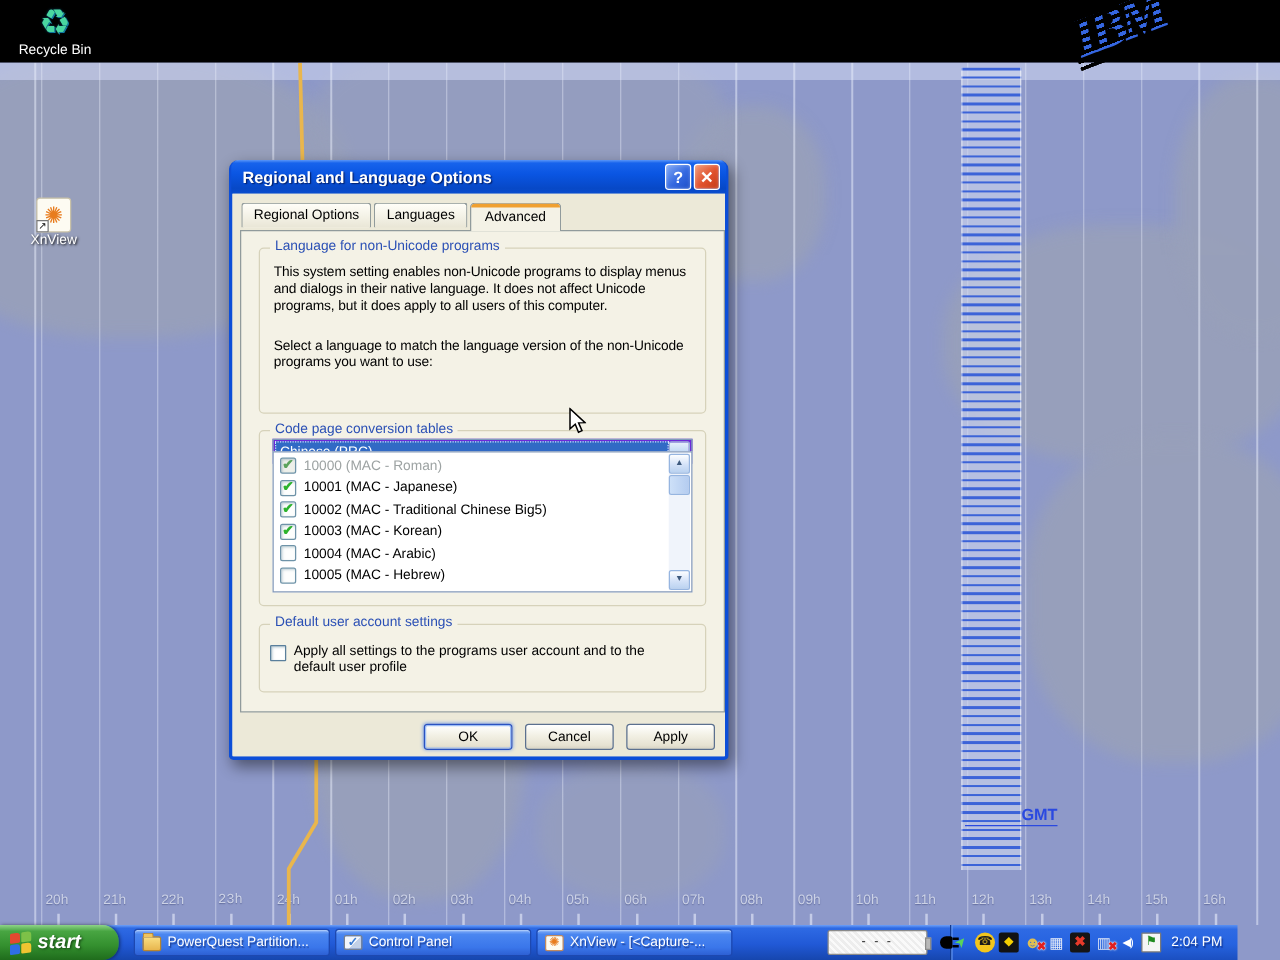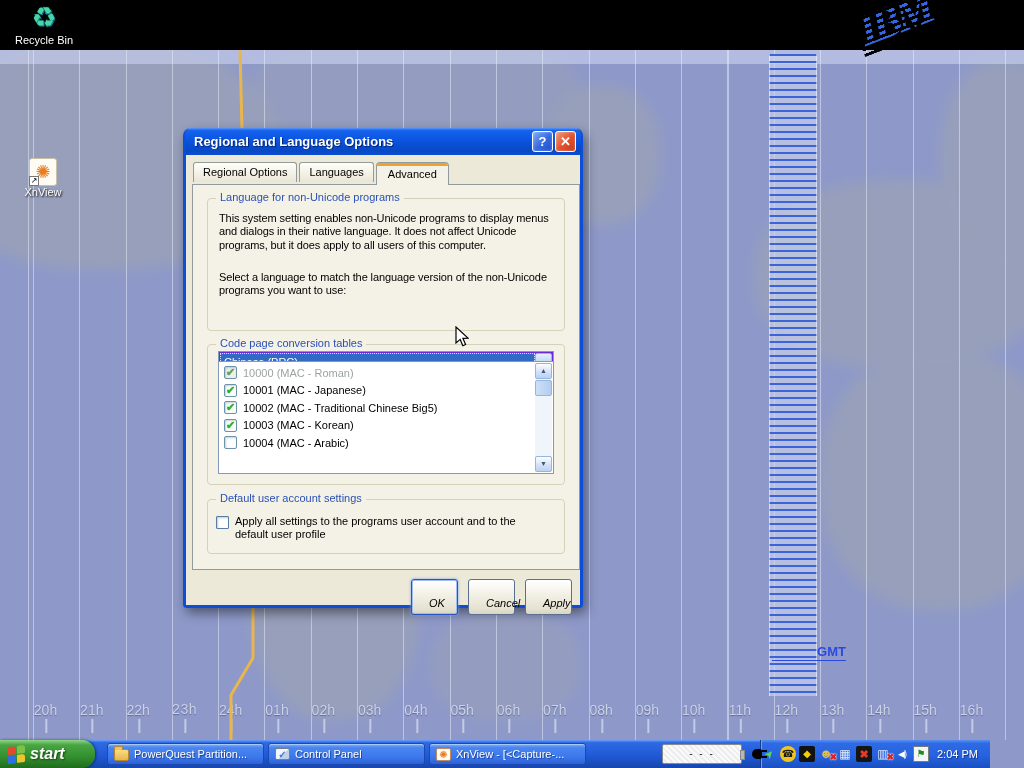--- a/index.html
+++ b/index.html
@@ -27,21 +27,21 @@
   .b7{left:940px;top:10px;width:130px;height:210px;}
   .b8{left:430px;top:560px;width:150px;height:110px;opacity:.6;}
   .arctic{position:absolute;left:0;top:0;width:1024px;height:14px;background:rgba(200,208,236,.65);}
   .gridlines{position:absolute;inset:0;background:repeating-linear-gradient(90deg,rgba(235,240,252,.5) 0 1px,transparent 1px 46.3px);background-position:33px 0;}
   .ladder{position:absolute;left:769px;top:4px;width:48px;height:642px;background:rgba(186,196,232,.55);
           border-left:1px solid rgba(255,255,255,.5);border-right:1px solid rgba(255,255,255,.5);
           background-image:repeating-linear-gradient(180deg,#3c63d8 0 2px,rgba(255,255,255,.18) 2px 7px);}
   .gmt{position:absolute;left:772px;top:594px;width:74px;text-align:right;color:#2a49e0;font-weight:bold;font-size:13px;
        border-bottom:1px solid #2a49e0;padding-bottom:1px;}
   .tzstrip{position:absolute;left:0;top:652px;width:1024px;height:38px;}
-  .tz{position:absolute;top:0;transform:translateX(-50%);font-size:14px;color:#ccd2e6;text-shadow:0 1px 1px rgba(30,40,90,.4);}
+  .tz{position:absolute;top:12px;transform:translateX(-50%);font-size:11px;color:#ccd2e6;text-shadow:0 1px 1px rgba(30,40,90,.4);}
   .tz::after{content:'';position:absolute;left:50%;top:17px;width:2px;height:14px;background:rgba(240,244,255,.55);}
 
   
   .deskicon{position:absolute;width:70px;text-align:center;z-index:3;}
   .di-dpb{left:8px;top:82px;}
   .di-xn{left:8px;top:158px;}
   .laptop{position:relative;width:44px;height:36px;margin:0 auto;}
   .laptop-screen{position:absolute;left:8px;top:0;width:30px;height:20px;background:#18264a;border:2px solid #cdd5e2;
                  transform:skewX(-12deg);border-radius:2px;}
   .laptop-screen::after{content:'';position:absolute;inset:1px;background:linear-gradient(135deg,#9fc0e8,#3d5f9e);}
@@ -111,22 +111,22 @@
   .sb-down{bottom:0;}
   .sb-thumb{position:absolute;left:0;top:17px;width:17px;height:16px;border-radius:2px;border:1px solid #96b5e0;
             background:linear-gradient(90deg,#cde0f8,#b4ccf0);}
 
   .chkrow{position:absolute;left:8px;top:15px;display:flex;align-items:flex-start;width:340px;}
   .xpcheck{flex:0 0 13px;width:13px;height:13px;margin:1px 6px 0 0;background:#fff;border:1px solid #5a7f9c;
            border-radius:1px;box-shadow:inset 1px 1px 2px rgba(90,130,150,.4);}
   .chklbl{font-size:11px;line-height:13.4px;color:#000;width:315px;}
 
   .btnrow{position:absolute;right:8px;top:424px;display:flex;gap:10px;}
-  .xpbtn{width:47px;height:21px;font-size:11px;color:#000;border:1px solid #5b708f;border-radius:3px;
-         background:linear-gradient(180deg,#ffffff,#f2f0e4 45%,#e6e2d2 85%,#d8d4c4);padding:17px;font-style:italic;}
+  .xpbtn{width:71px;height:21px;font-size:11px;color:#000;border:1px solid #5b708f;border-radius:3px;
+         background:linear-gradient(180deg,#ffffff,#f2f0e4 45%,#e6e2d2 85%,#d8d4c4);padding:4px;}
   .xpbtn.focused{border:1px solid #2a52c0;box-shadow:0 0 0 1px #9cbdf5 inset,0 0 3px #7aa0e8;}
 
   
   .cursor{position:absolute;left:455px;top:326px;z-index:50;pointer-events:none;}
 
   
   .taskbar{position:absolute;left:0;top:740px;width:952px;height:28px;z-index:40;
            background:linear-gradient(180deg,#6ea0f8 0%,#2e6ae4 9%,#2159d6 55%,#1646ae 100%);display:flex;align-items:center;}
   .startbtn{position:relative;flex:0 0 95px;height:28px;border-radius:0 13px 13px 0;display:flex;align-items:center;gap:5px;
             padding-left:8px;background:linear-gradient(180deg,#8ed488 0%,#48a542 18%,#338f2e 60%,#1f6c1c 100%);
@@ -275,20 +275,24 @@
                   <span class="cp-label">10002 (MAC - Traditional Chinese Big5)</span>
                 </div>
                 <div class="cp-row">
                   <span class="cp-check checked">✔</span>
                   <span class="cp-label">10003 (MAC - Korean)</span>
                 </div>
                 <div class="cp-row">
                   <span class="cp-check"></span>
                   <span class="cp-label">10004 (MAC - Arabic)</span>
                 </div>
+                <div class="cp-row">
+                  <span class="cp-check"></span>
+                  <span class="cp-label">10005 (MAC - Hebrew)</span>
+                </div>
               </div>
             <div class="vscroll">
               <div class="sb-btn sb-up">▲</div>
               <div class="sb-thumb"></div>
               <div class="sb-btn sb-down">▼</div>
             </div>
           </div>
         </div>
 
         <div class="group g3">

